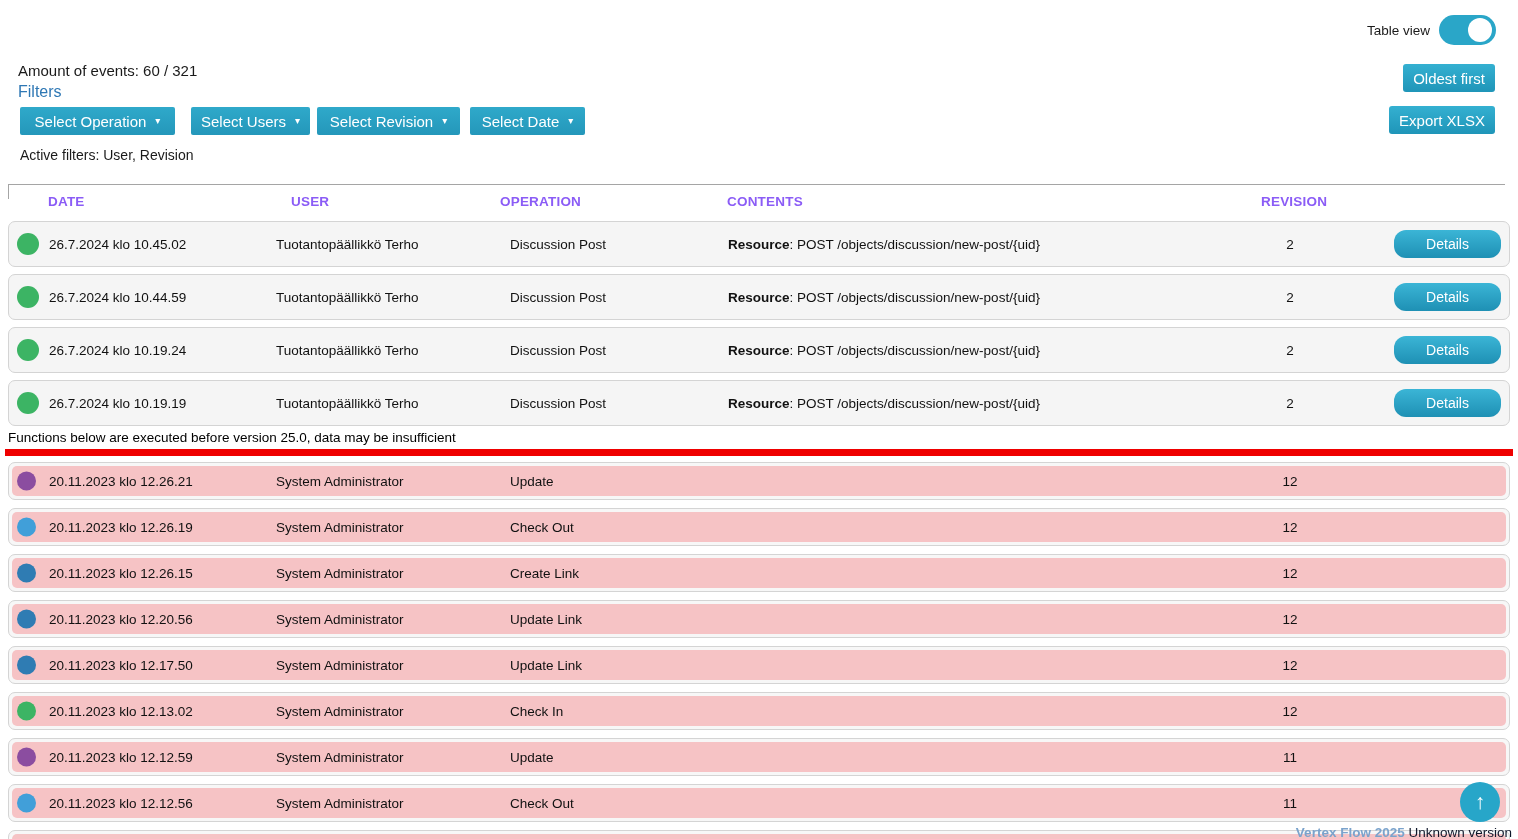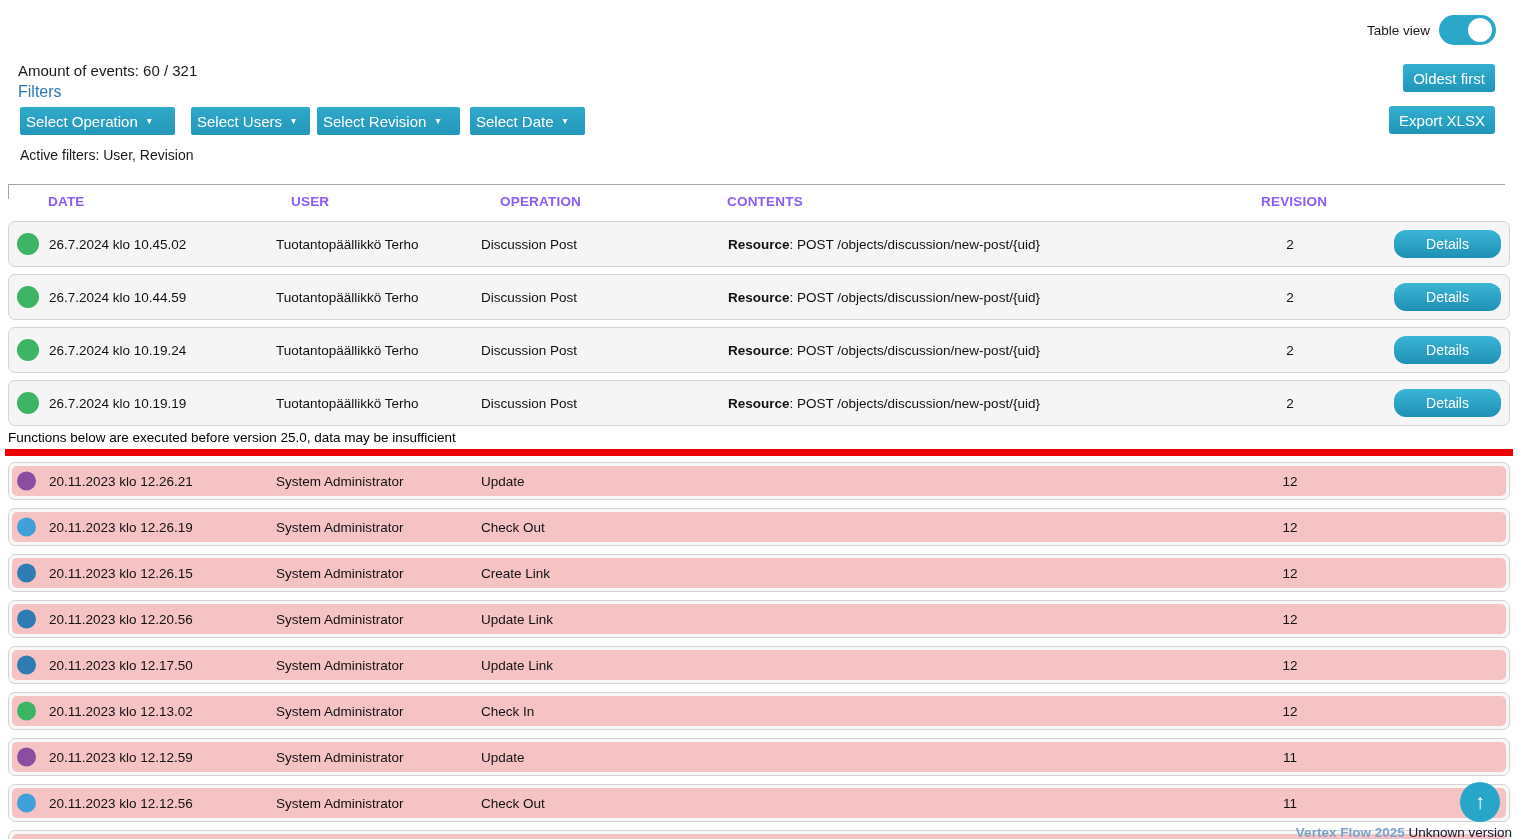--- a/index.html
+++ b/index.html
@@ -4,21 +4,21 @@
 <style>
   html,body{margin:0;padding:0;background:#fff;font-family:"Liberation Sans",sans-serif;}
   .screen{position:relative;width:1518px;height:839px;background:#fff;overflow:hidden;}
 
   
   .page-title{position:absolute;left:18px;top:14px;font-size:23px;color:#2e77b4;}
   .amount{position:absolute;left:18px;top:62px;font-size:15px;color:#1a1a1a;}
   .filters-link{position:absolute;left:18px;top:83px;font-size:16px;color:#2e77b4;cursor:pointer;}
   .active-filters{position:absolute;left:20px;top:147px;font-size:14px;color:#1a1a1a;}
 
-  .filter-btn{position:absolute;top:107px;height:28px;display:flex;align-items:center;justify-content:flex-start;gap:9px;
+  .filter-btn{position:absolute;top:107px;height:28px;display:flex;align-items:center;justify-content:center;gap:9px;
     background:linear-gradient(#2fa9ca,#2497ba);color:#fff;font-size:15px;border:none;border-radius:2px;cursor:pointer;
     font-family:"Liberation Sans",sans-serif;}
   .caret{font-size:10px;line-height:1;}
 
   
   .tv-label{position:absolute;right:88px;top:23px;font-size:13.5px;color:#1a1a1a;}
   .toggle{position:absolute;right:22px;top:15px;width:57px;height:30px;border-radius:15px;background:#2aa6c8;cursor:pointer;}
   .knob{position:absolute;right:4px;top:3px;width:24px;height:24px;border-radius:50%;background:#fff;}
   .teal-btn{position:absolute;display:flex;align-items:center;justify-content:center;height:28px;
     background:linear-gradient(#34b0d1,#1f95b8);color:#fff;font-size:15px;border:none;border-radius:3px;cursor:pointer;
@@ -34,21 +34,21 @@
   
   .row-card{position:absolute;left:8px;width:1502px;height:46px;background:#f5f5f5;border:1px solid #d4d4d4;
     border-radius:7px;box-sizing:border-box;}
   .row-card.old{height:38px;background:#f7f7f7;}
   .pink-fill{position:absolute;left:3px;right:3px;top:3px;bottom:3px;background:#f6c3c5;border-radius:5px;}
   .dot{position:absolute;left:8px;top:50%;transform:translateY(-50%);width:22px;height:22px;border-radius:50%;}
   .old .dot{width:19px;height:19px;}
   .cell{position:absolute;top:50%;transform:translateY(-50%);font-size:13.5px;color:#111;white-space:nowrap;}
   .c-date{left:40px;}
   .c-user{left:267px;}
-  .c-op{left:472px;}
+  .c-op{left:501px;}
   .c-contents{left:719px;}
   .c-rev{left:1221px;width:120px;text-align:center;}
   .details-btn{position:absolute;right:8px;top:50%;transform:translateY(-50%);width:107px;height:28px;
     background:linear-gradient(#3bb5d6,#1e90b4);color:#fff;font-size:14px;border:none;border-radius:12px;cursor:pointer;
     font-family:"Liberation Sans",sans-serif;}
   .bold{font-weight:bold;}
 
   
   .warning{position:absolute;left:8px;top:430px;font-size:13.5px;color:#000;}
   .red-bar{position:absolute;left:5px;width:1508px;top:449px;height:7px;background:#ef0000;}

